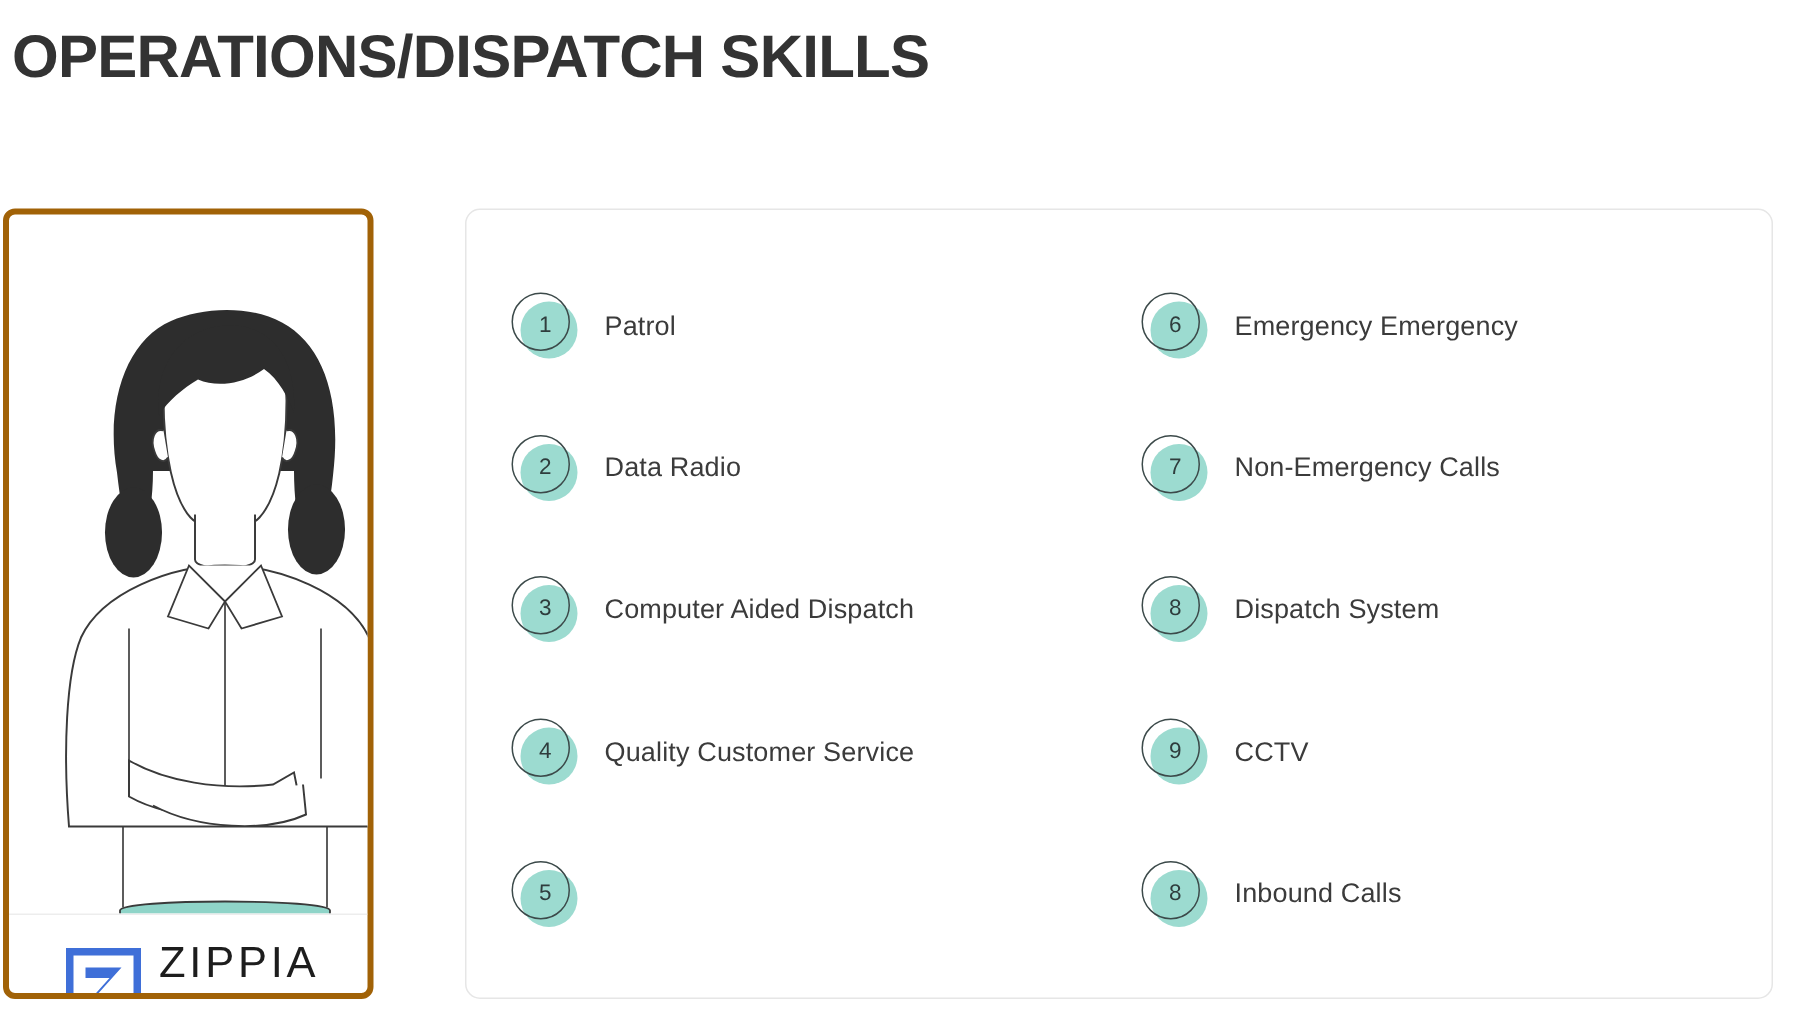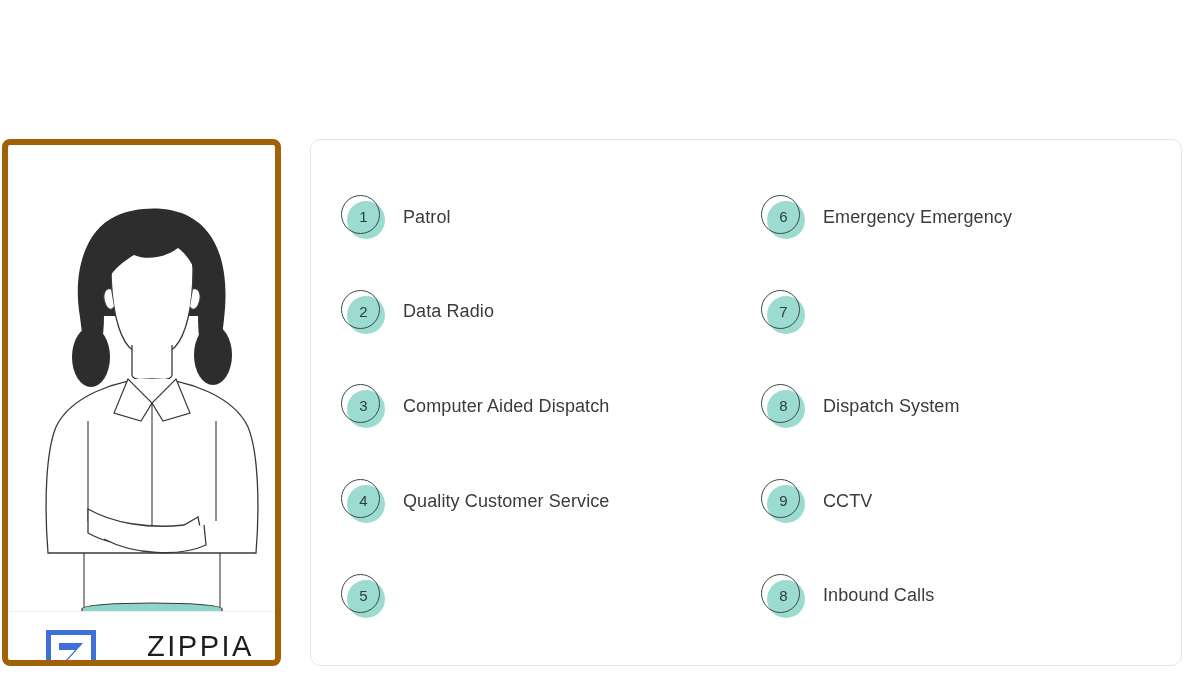--- a/index.html
+++ b/index.html
@@ -30,27 +30,26 @@
     color: #333333;
     font-family: "Liberation Sans", sans-serif;
     white-space: nowrap;
   }
 
   
   .illus-card {
     position: absolute;
     left: 2px;
     top: 139px;
-    width: 279px;
+    width: 247px;
     height: 527px;
     background: #ffffff;
-    border: 6px solid #a16207;
+    border: 4px solid #a16207;
     border-radius: 8px;
     overflow: hidden;
-    text-align: right;
   }
 
   .illus-wrap {
     position: absolute;
     left: 0;
     top: -24px;
     width: 279px;
     height: 490px;
   }
   .illus-wrap svg { display: block; width: 100%; height: 100%; }
@@ -167,20 +166,21 @@
     font-family: "Liberation Sans", sans-serif;
     white-space: nowrap;
     letter-spacing: 0.1px;
   }
 </style>
 </head>
 <body>
 
 <div class="page">
 
+  <h1 class="page-title">OPERATIONS/DISPATCH SKILLS</h1>
 
   <div class="illus-card">
 
     <div class="illus-wrap">
       <svg viewBox="0 0 279 490" xmlns="http://www.w3.org/2000/svg">
 
         <path d="M72 196 C64 150 78 108 108 95 C128 86 160 84 182 96 C210 111 222 148 216 198
                  C213 228 207 245 200 254 C193 240 190 215 190 195 L96 195 C96 216 92 240 86 254
                  C79 244 75 222 72 196 Z" fill="#2d2d2d"></path>
 
@@ -268,20 +268,21 @@
         </span>
         <span class="skill-label">Data Radio</span>
       </div>
       <div class="skill-item col-right">
         <span class="badge">
           <span class="blob"></span>
           <span class="ring">
             <span class="num">7</span>
           </span>
         </span>
+        <span class="skill-label">Non-Emergency Calls</span>
       </div>
 
       <div class="skill-item col-left">
         <span class="badge">
           <span class="blob"></span>
           <span class="ring">
             <span class="num">3</span>
           </span>
         </span>
         <span class="skill-label">Computer Aided Dispatch</span>

